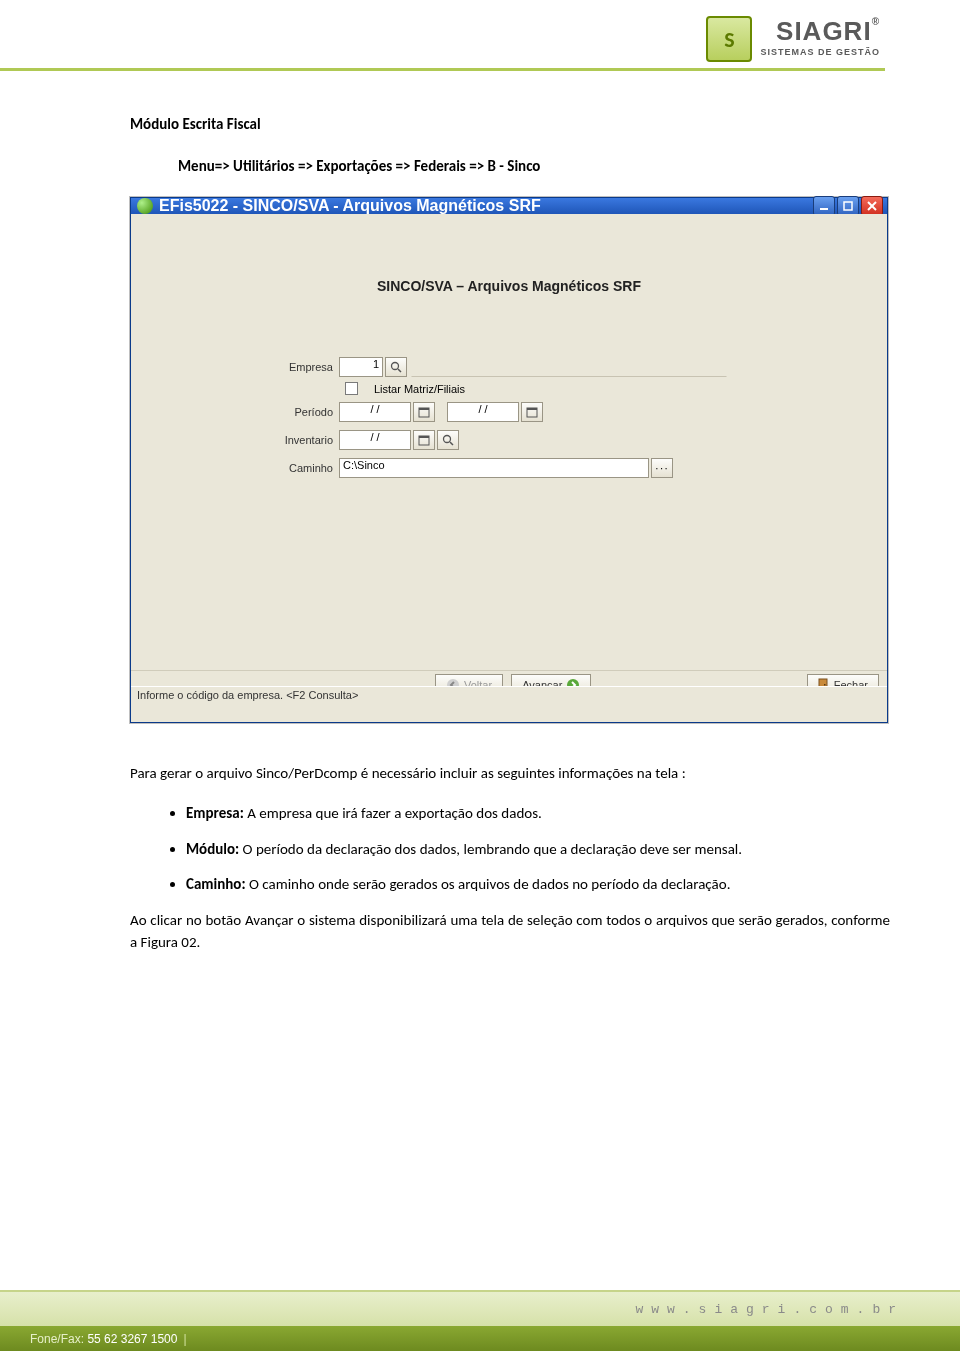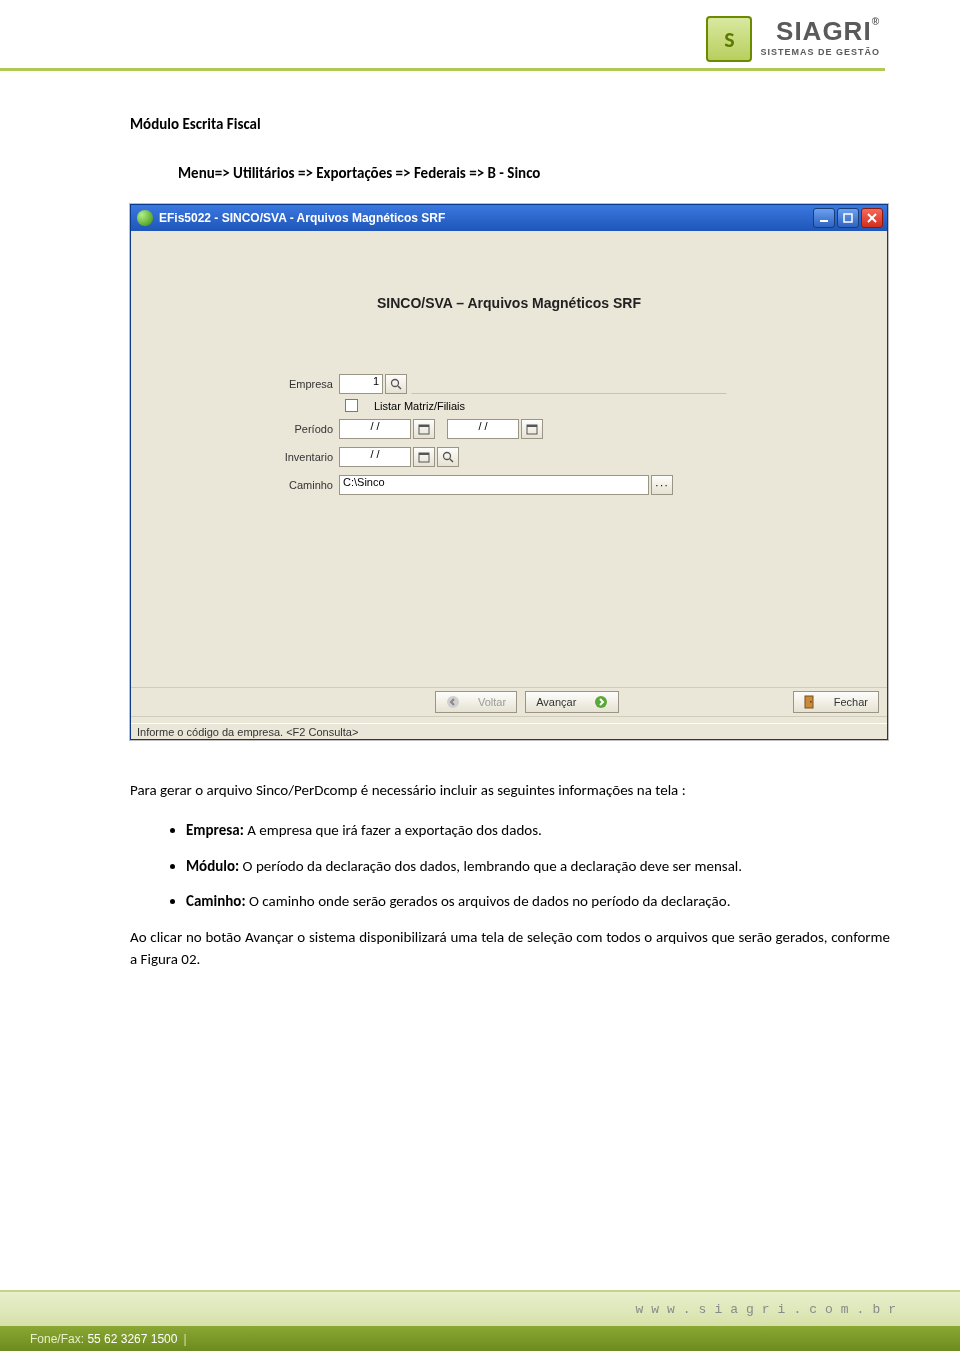--- a/index.html
+++ b/index.html
@@ -58,40 +58,40 @@
     letter-spacing: 1px;
     color: #5a5a5a;
   }
 
   .content {
     position: absolute;
     top: 115px;
     left: 130px;
     width: 760px;
   }
-  .module-title { font-size: 15px; font-weight: bold; margin-bottom: 31px; }
+  .module-title { font-size: 15px; font-weight: bold; margin-bottom: 24px; }
   .menu-path { font-size: 15px; font-weight: bold; margin-left: 48px; margin-bottom: 22px; }
 
   
   .win {
     width: 758px;
     margin-left: 0;
     border: 1px solid #0a3a8a;
     background: #eae7d9;
     box-shadow: 0 0 0 1px #bfbfbf;
   }
   .titlebar {
-    height: 26px;
+    height: 16px;
     background: linear-gradient(#3a78e0,#1f56b8);
     display: flex;
     align-items: center;
     padding: 0 4px 0 6px;
     color: #fff;
     font-family: Tahoma, Arial, sans-serif;
-    font-size: 12px;
+    font-size: 16px;
     font-weight: bold;
   }
   .titlebar .app-icon {
     width: 16px; height: 16px; border-radius: 50%;
     background: radial-gradient(circle at 30% 30%, #aef08a, #3a8a00);
     margin-right: 6px;
     flex-shrink: 0;
   }
   .titlebar .ttl { flex: 1; }
   .winbtn {
@@ -173,30 +173,30 @@
     border-bottom: 1px solid #d0ccbb;
     background: #eae7d9;
     display: flex; align-items: center;
     padding: 0 8px;
   }
   .btnbar .spacer { flex:1; }
   .wbtn {
     height: 22px;
     border: 1px solid #9a9585;
     background: linear-gradient(#fdfdfb,#e6e2d2);
-    display: inline-flex; align-items: center; gap: 18px;
+    display: inline-flex; align-items: center; gap: 4px;
     padding: 0 10px;
     font-size: 11px;
     color: #333;
     margin-left: 8px;
   }
   .wbtn.dis { color:#9a9a9a; }
   .statusbar {
     position: absolute; left:0; right:0; bottom:0;
-    height: 16px;
+    height: 36px;
     background: #eae7d9;
     border-top: 1px solid #fff;
     padding: 2px 6px;
     font-size: 11px;
     color: #333;
   }
 
   .after-win { margin-top: 40px; font-size: 15px; line-height: 1.45; }
   .after-win p { margin-bottom: 18px; }
   .after-win ul { list-style: disc; margin-left: 56px; }

